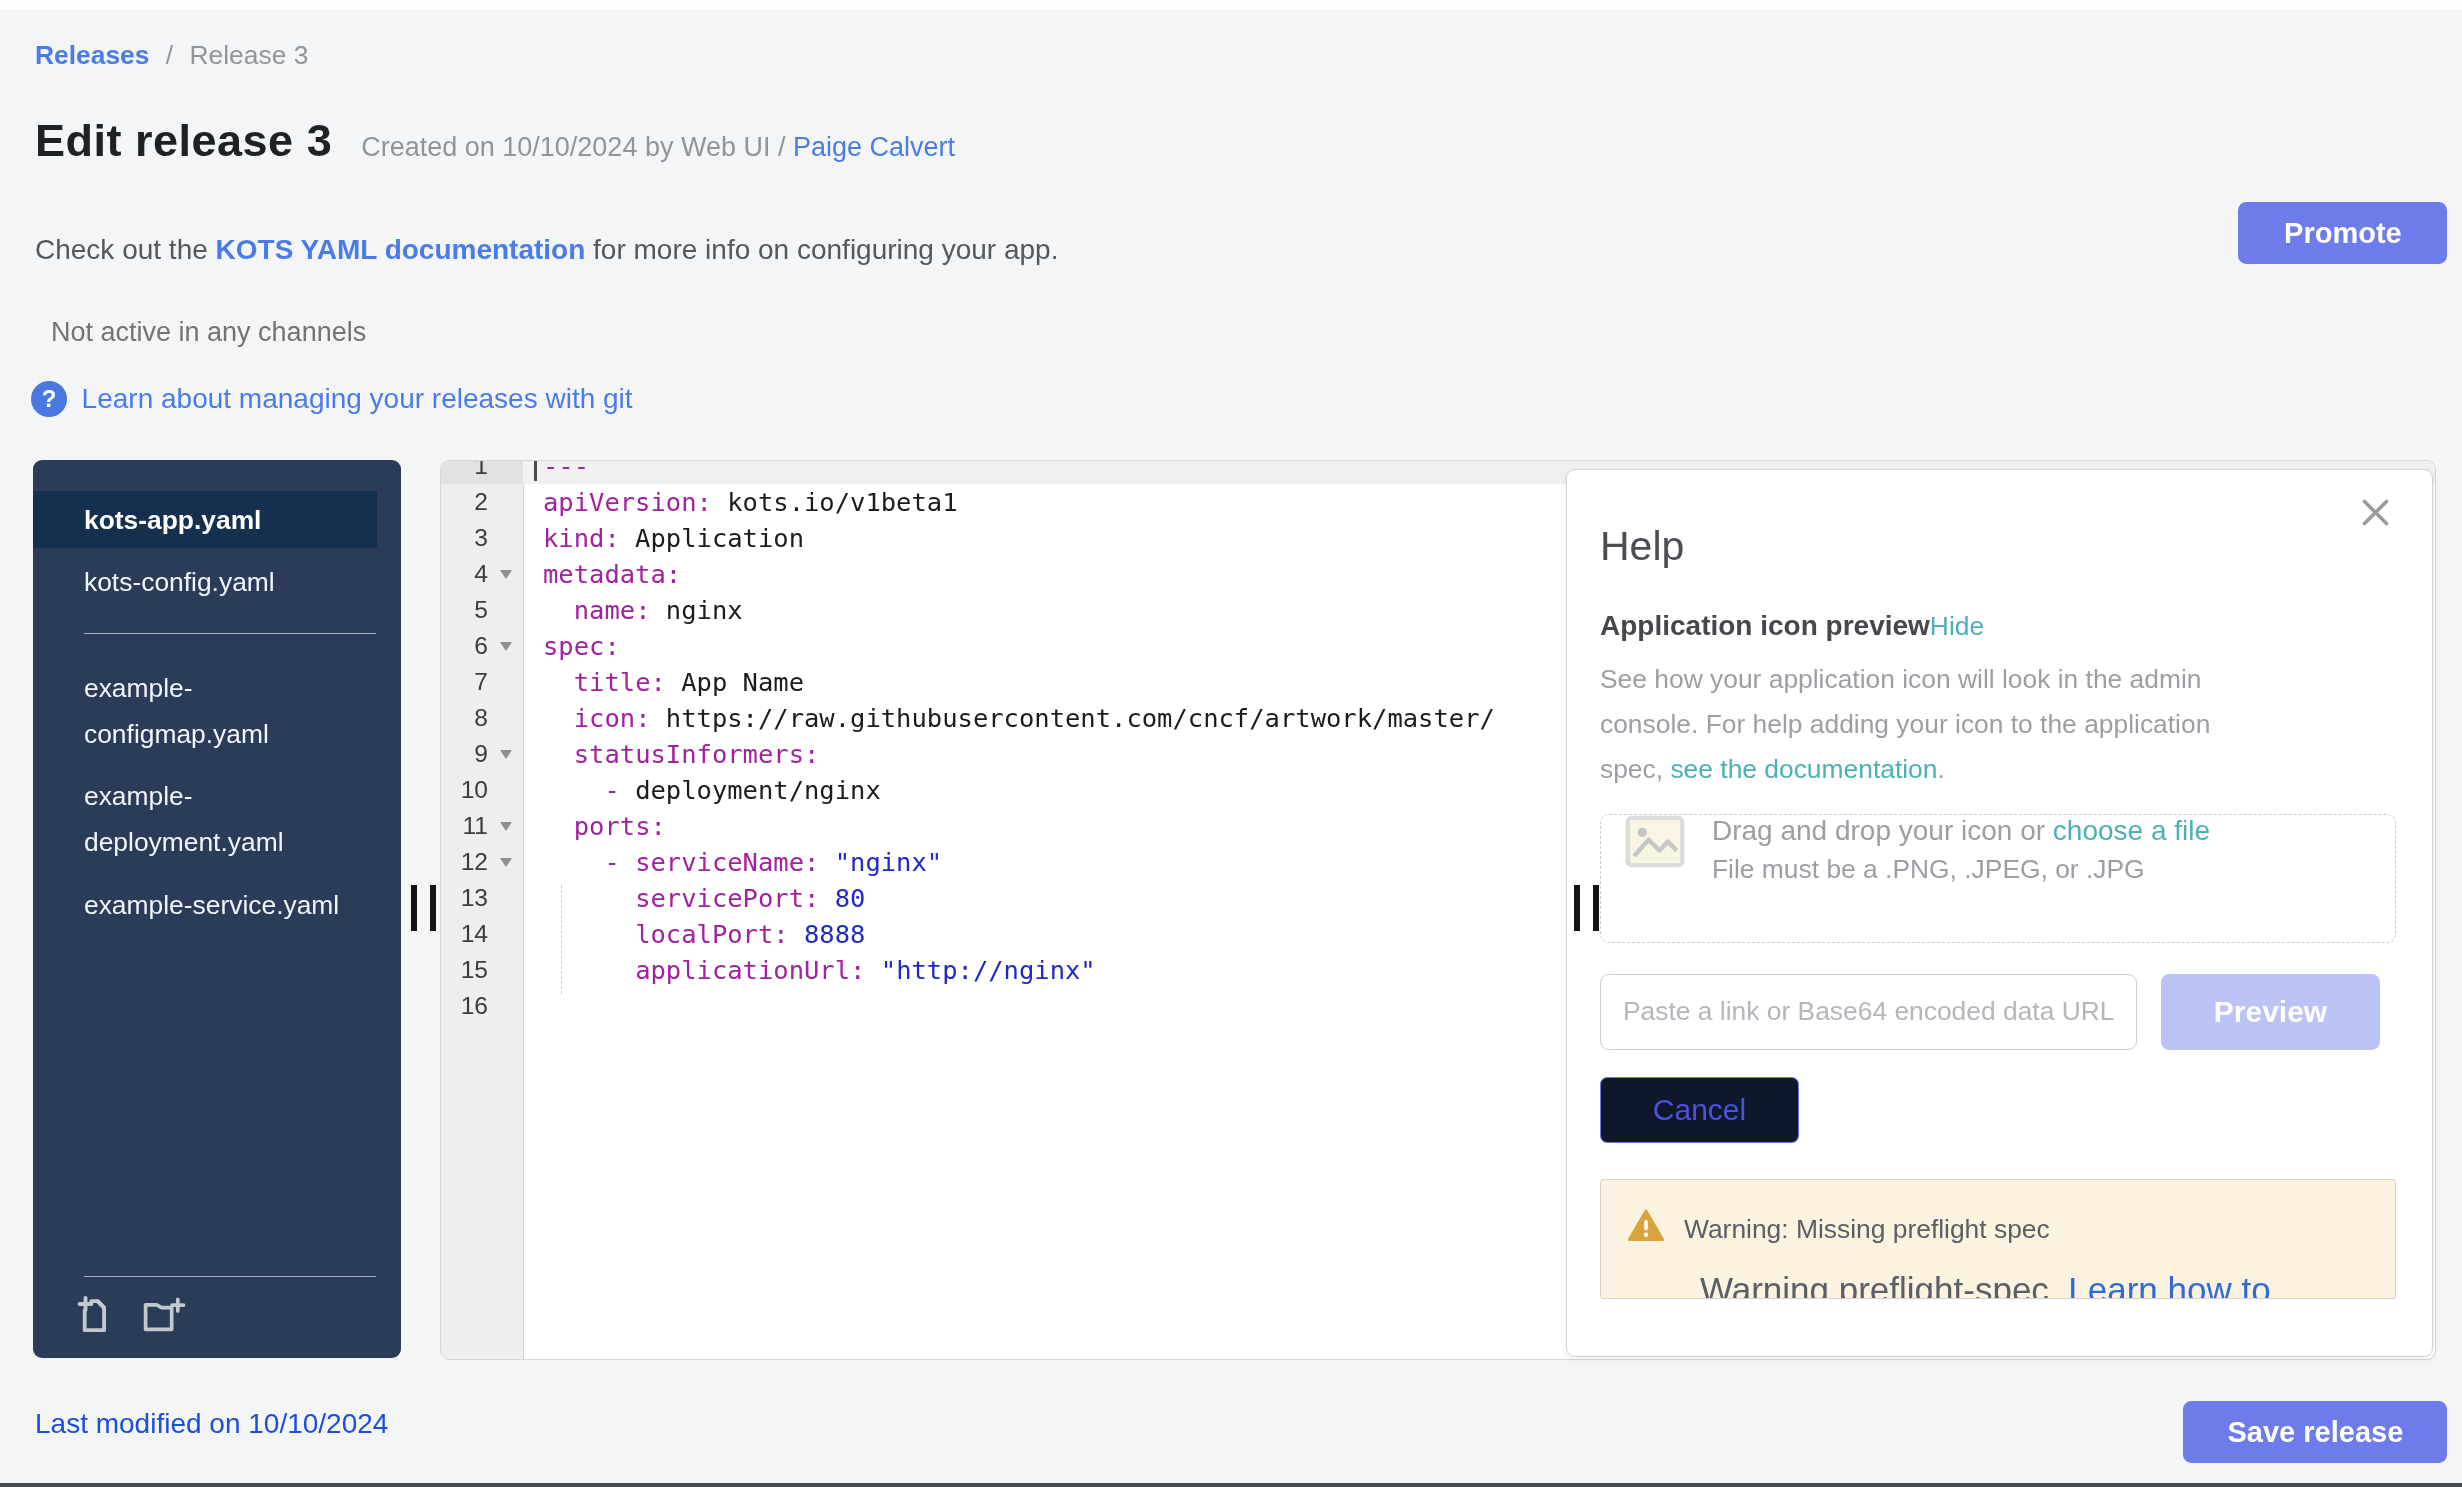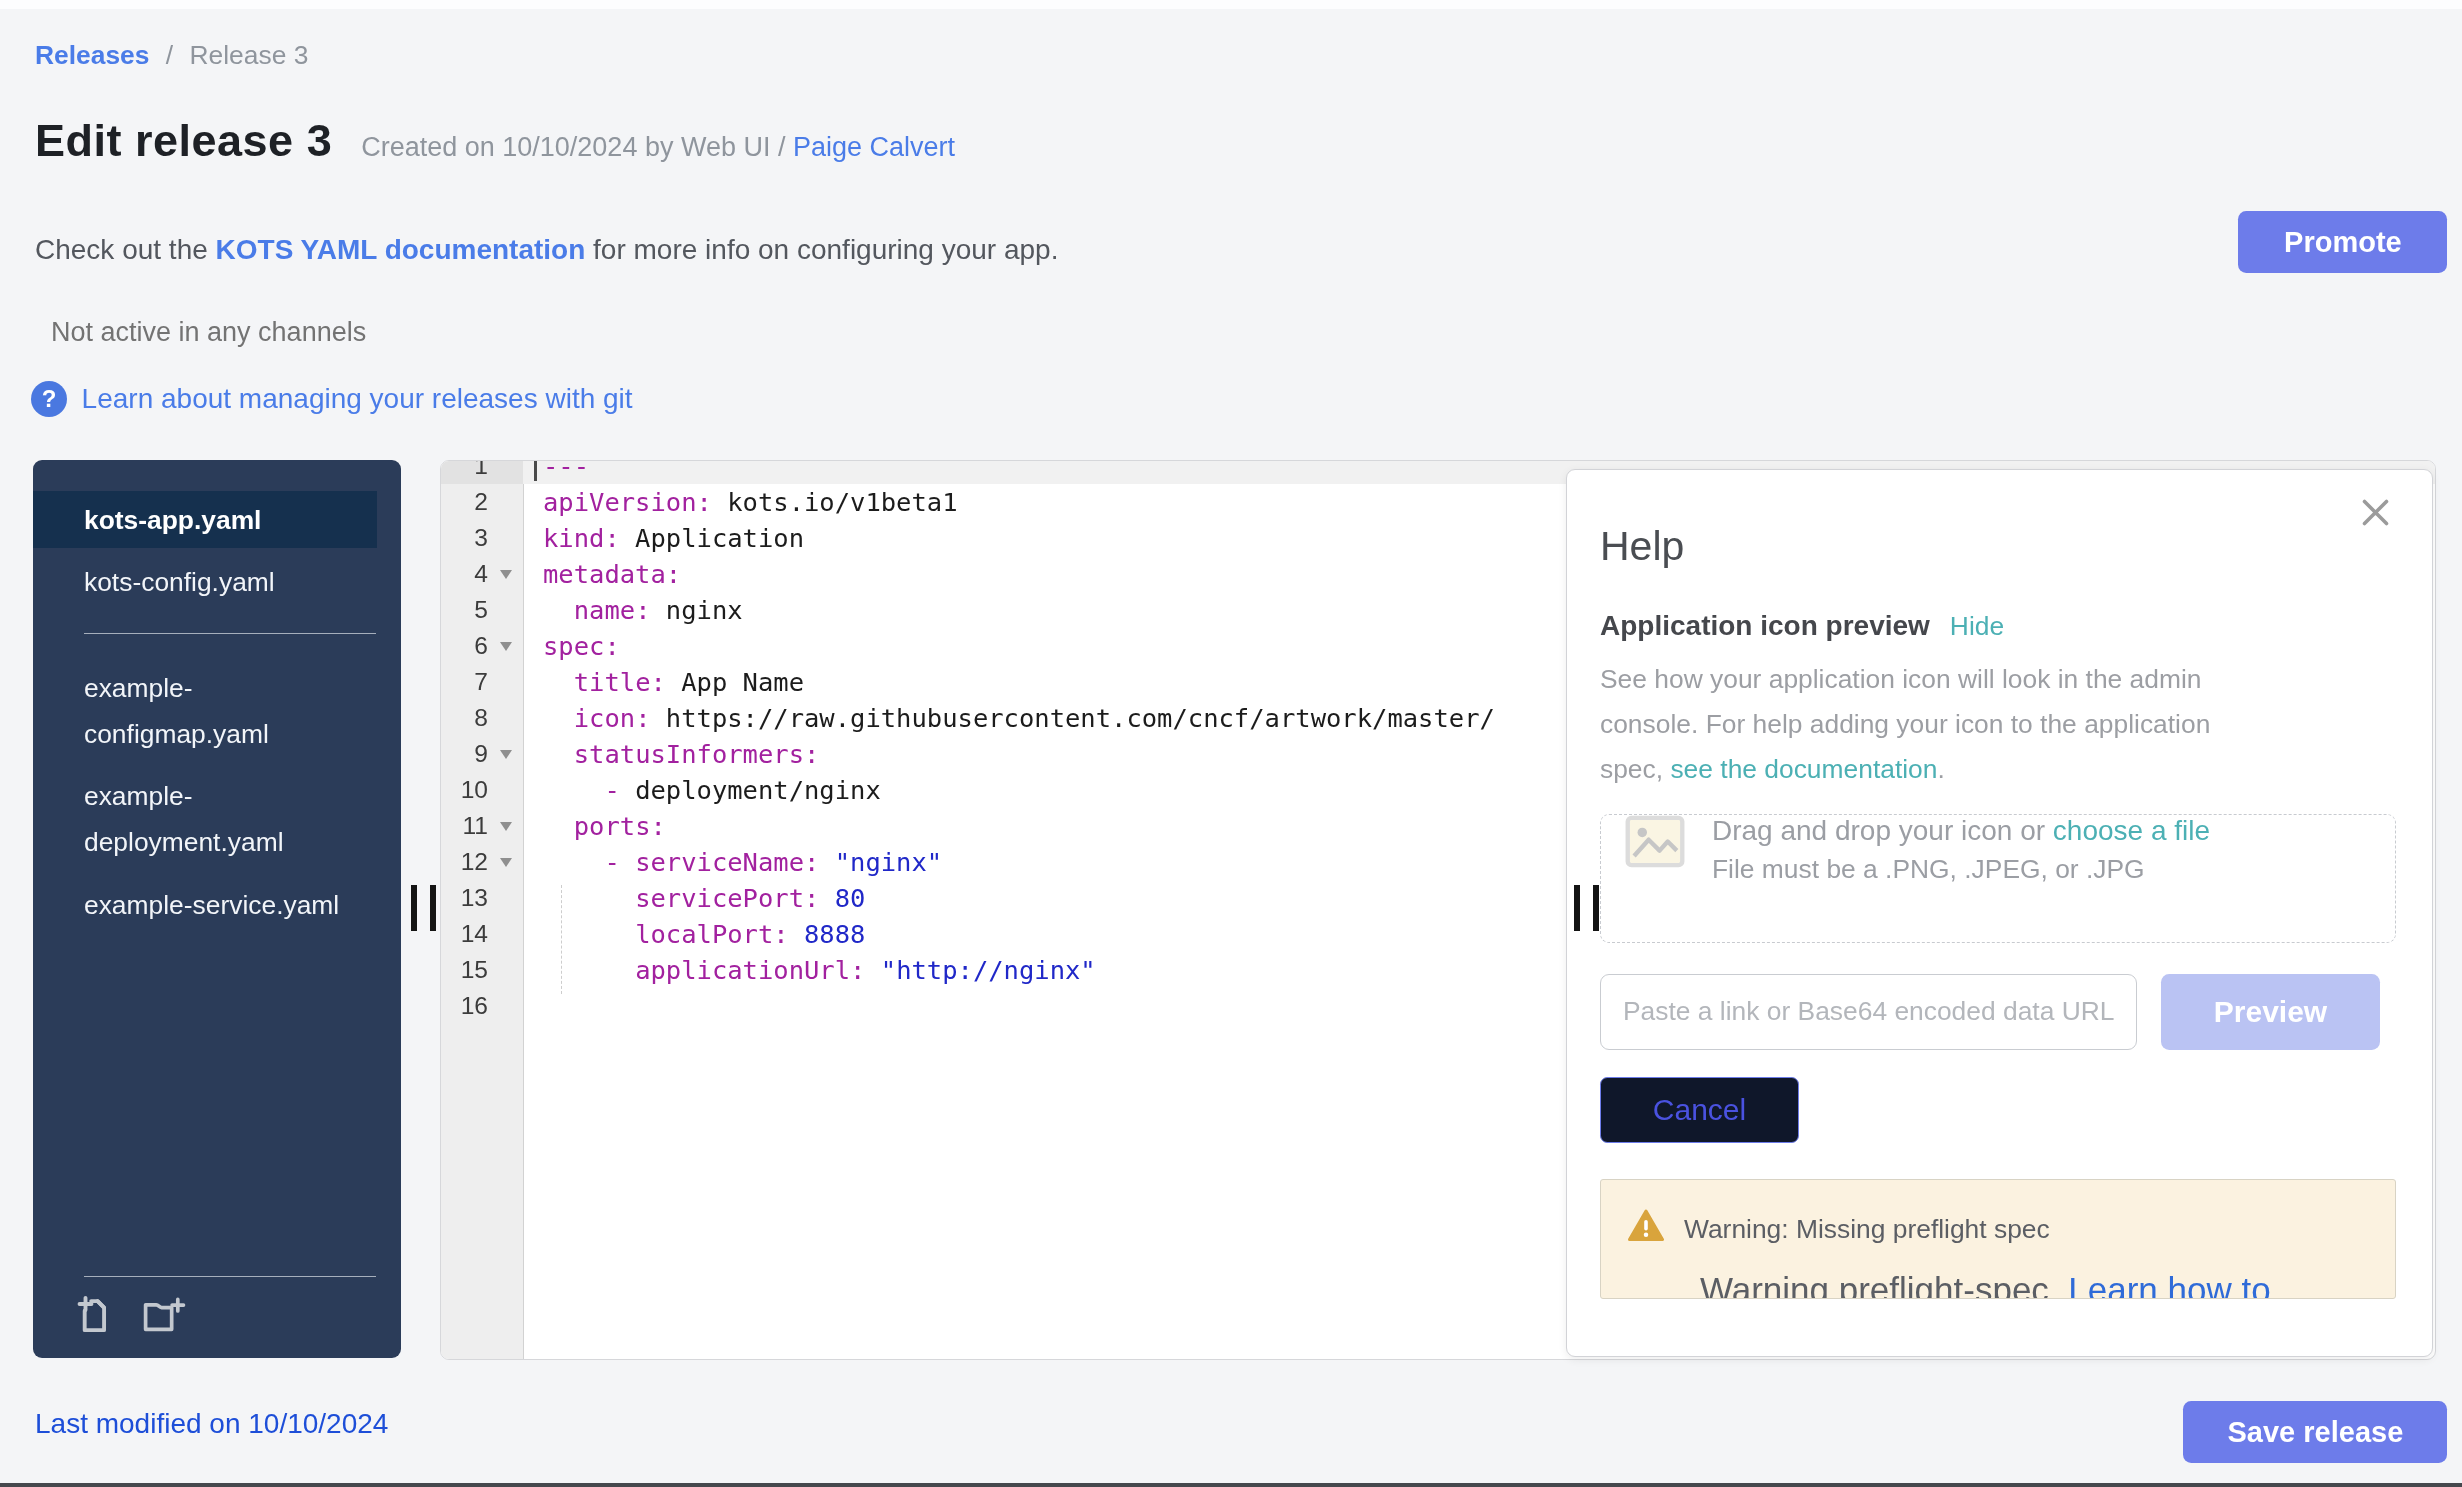--- a/index.html
+++ b/index.html
@@ -18,21 +18,21 @@
   .subtitle a{color:#4a7ce8;text-decoration:none;cursor:pointer}
   .intro{position:absolute;left:35px;top:234px;font-size:28px;color:#53575e;margin:0}
   .intro a{color:#4a7ce8;font-weight:600;text-decoration:none;cursor:pointer}
   .channel-status{position:absolute;left:35px;top:301px;font-size:27px;color:#737373;margin:16px}
   .git-row{position:absolute;left:31px;top:381px;display:flex;align-items:center;gap:14.6px}
   .q-icon{width:36px;height:36px;border-radius:50%;background:#4a78e0;color:#fff;font-size:24px;font-weight:700;display:flex;align-items:center;justify-content:center}
   .git-row a{font-size:28px;color:#4a7ce8;text-decoration:none;cursor:pointer}
 
   .btn{border:none;cursor:pointer;font-family:inherit}
   .primary{background:#6d7cea;color:#fff;font-weight:700;border-radius:8.2px}
-  .promote{position:absolute;right:14.6px;top:211px;width:209px;height:62px;font-size:29px}
+  .promote{position:absolute;right:14.6px;top:202px;width:209px;height:62px;font-size:29px}
   .save{position:absolute;right:14.6px;top:1401px;width:264px;height:62px;font-size:29px}
 
   
   .sidebar{position:absolute;left:33px;top:460px;width:368px;height:898px;background:#2b3c59;border-radius:9px}
   .file-list{padding-top:31px}
   .file-item{font-size:26.4px;line-height:46px;color:#f2f5f9;padding:5.5px 3.6px 5.5px 51px;margin:0 24px 5.5px 0;cursor:pointer}
   .file-item.selected{background:#15304e;font-weight:700;color:#fff}
   .fl-divider{border-top:1.8px solid #c6ccd4;opacity:.8;margin:22px 25.5px 25.5px 51px}
   .sidebar-bottom{position:absolute;left:0;right:0;bottom:0}
   .sb-divider{border-top:1.8px solid #c6ccd4;opacity:.8;margin:0 25.5px 0 51px}
@@ -58,21 +58,21 @@
   .caret{position:absolute;left:11px;top:2.7px;width:2.7px;height:30px;background:#4a4a4a}
   .tok-key{color:#a2219f}
   .tok-plain{color:#1c1c1c}
   .tok-str,.tok-num{color:#2028c8}
   .indent-guide{position:absolute;left:120px;top:424px;height:109px;border-left:1.8px dashed #cdcdcd}
 
   
   .help-card{position:absolute;left:1566px;top:469px;width:867px;height:888px;background:#fff;border:0.9px solid #d2d3d7;border-radius:9px;box-shadow:0 2.7px 9px rgba(0,0,0,.07);box-sizing:border-box;padding:0 36px 0 33px;overflow:hidden;z-index:5}
   .close{position:absolute;top:25.5px;right:40px;cursor:pointer}
   h2{margin:53px 0 0 0;font-size:41px;font-weight:400;color:#4a4d52}
-  .sec-row{margin-top:40px;display:flex;align-items:baseline;gap:20px}
+  .sec-row{margin-top:40px;display:flex;align-items:baseline;}
   .sec-title{font-size:28px;font-weight:700;color:#45474c}
   .teal{color:#4cb0b4;text-decoration:none;cursor:pointer}
   .sec-row a{font-size:26.4px}
   .desc{margin:14.6px 0 0 0;font-size:26.4px;line-height:45px;color:#9c9ea3;width:648px}
   .dropzone{margin-top:22px;height:129px;border:1.8px dashed #c8cbd0;border-radius:9px;display:flex;gap:27px;padding-left:24px;box-sizing:border-box;cursor:pointer}
   .dz-line1{font-size:28px;color:#9b9ea4}
   .dz-line1 a{font-size:28px}
   .dz-line2{font-size:26.4px;color:#9b9ea4;margin-top:7.3px}
   .url-row{margin-top:31px;display:flex;gap:24px;align-items:center}
   .url-row input{width:537px;height:76px;box-sizing:border-box;border:1.8px solid #c9ccd1;border-radius:9px;font-size:26.4px;padding:0 22px;color:#333;font-family:inherit;background:#fff;outline:none}

